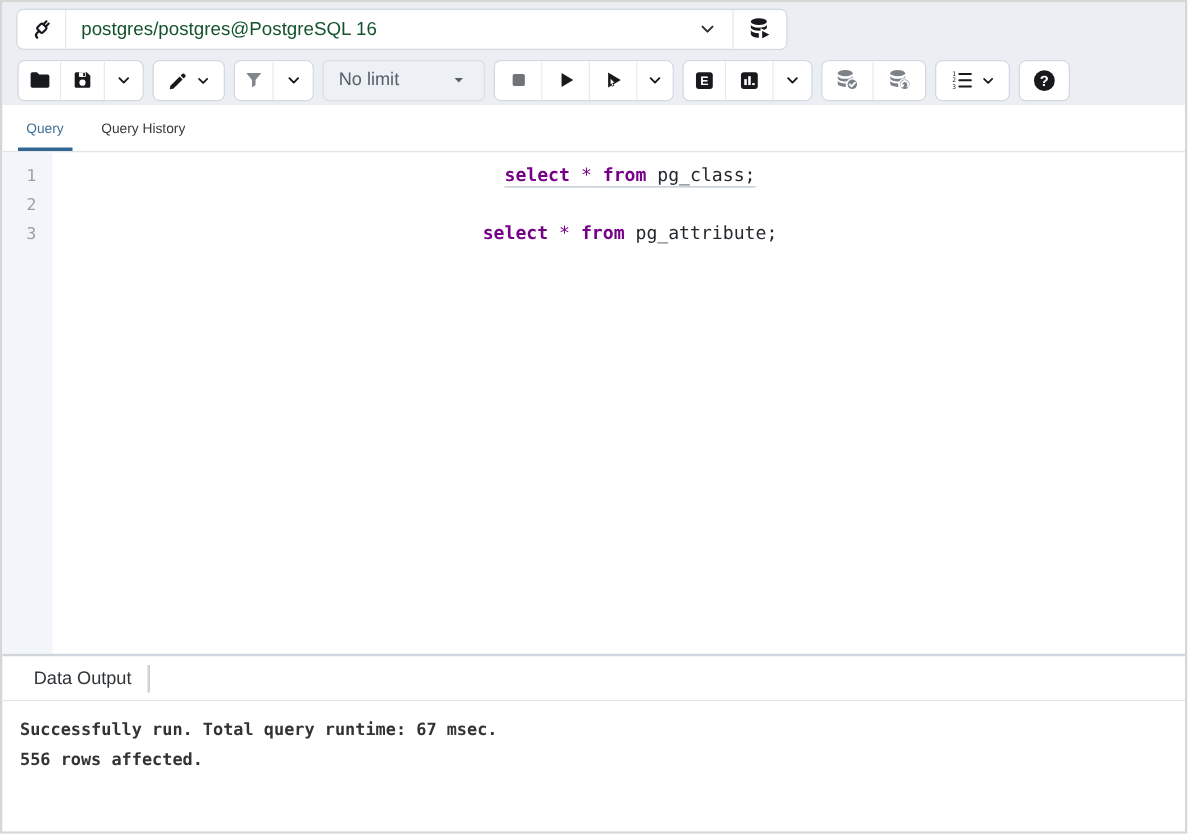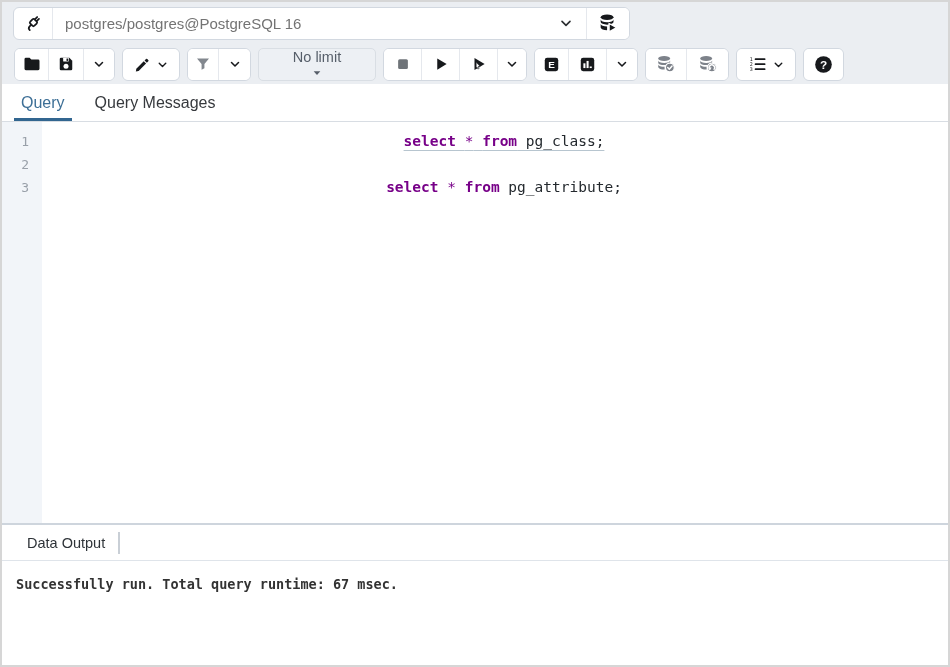--- a/index.html
+++ b/index.html
@@ -30,21 +30,21 @@
   .conn-plug {
     width:39px; height:100%;
     display:flex; align-items:center; justify-content:center;
     border-right:1px solid #e5e8ed;
     color:#17191c;
   }
   .conn-select {
     flex:1; height:100%;
     display:flex; align-items:center;
     padding:0 12px; cursor:pointer;
-    color:#737373; font-size:15px;
+    color:#14532d; font-size:15px;
   }
   .conn-select .lbl { flex:1; }
   .conn-db {
     width:43px; height:100%;
     display:flex; align-items:center; justify-content:center;
     border:none; border-left:1px solid #e5e8ed;
     background:#fff; color:#17191c; cursor:pointer;
   }
 
   
@@ -66,41 +66,41 @@
     background:#fff; border:none; cursor:pointer;
     border-right:1px solid #e5e8ed;
     color:#17191c; padding:0;
   }
   .tbtn:last-child { border-right:none; }
   .tbtn.disabled { color:#82878e; cursor:default; }
   .w34{width:34px}.w35{width:35px}.w30{width:30px}.w56{width:56px}
   .w31{width:31px}.w38{width:38px}.w28{width:28px}.w41{width:41px}
   .w58{width:58px}.w39{width:39px}
   .limit-select {
-    height:33px; width:118px;
+    height:33px; width:130px;
     background:#edf0f4;
     border:1px solid #d9dee4; border-radius:5px;
     display:flex; align-items:center;
     padding:0 12px; cursor:pointer;
-    color:#565e69; font-size:14.5px;flex-direction:column;
+    color:#565e69; font-size:14.5px;
   }
   .limit-select .lbl { flex:1; }
 
   
   .tabbar {
     height:38px; flex:0 0 38px;
     background:#fff;
     border-bottom:1px solid #d8dde3;
     display:flex; align-items:stretch;
     padding-left:12px;
   }
   .qtab {
     display:flex; align-items:center;
     padding:0 7px; margin-right:16px;
-    font-size:16px; color:#36393d; cursor:pointer;
+    font-size:11px; color:#36393d; cursor:pointer;
   }
   .qtab.active {
     color:#3d6f96;
     box-shadow:inset 0 -3px 0 #326690;
   }
 
   
   .editor {
     flex:1 1 auto;
     display:flex; background:#fff; overflow:hidden;
@@ -382,35 +382,36 @@
             <text x="12" y="16.8" text-anchor="middle" font-family="Liberation Sans, sans-serif" font-size="13.5" font-weight="bold" fill="#fff">?</text>
           </svg>
         </span>
       </button>
     </div>
 
   </div>
 
   <div class="tabbar" id="query-tabbar">
       <div class="qtab active">Query</div>
-      <div class="qtab">Query Messages</div>
+      <div class="qtab">Query History</div>
     </div>
 
   <div class="editor">
     <div class="gutter" id="gutter">
         <div>1</div>
         <div>2</div>
         <div>3</div>
       </div>
     <div class="code" id="code"><div class="code-line"><span class="uline"><span class="kw">select</span><span class=""> </span><span class="op">*</span><span class=""> </span><span class="kw">from</span><span class=""> pg_class;</span></span></div><div class="code-line"><span></span></div><div class="code-line"><span><span class="kw">select</span><span class=""> </span><span class="op">*</span><span class=""> </span><span class="kw">from</span><span class=""> pg_attribute;</span></span></div></div>
   </div>
 
   <div class="outtabs" id="output-tabbar">
       <div class="otab">Data Output</div>
       <div class="otab-sep"></div>
       <div class="otab-sep"></div>
     </div>
 
   <div class="messages" id="messages-panel">
       <div>Successfully run. Total query runtime: 67 msec.</div>
+      <div>556 rows affected.</div>
     </div>
 
 </div>
 
 </body></html>

